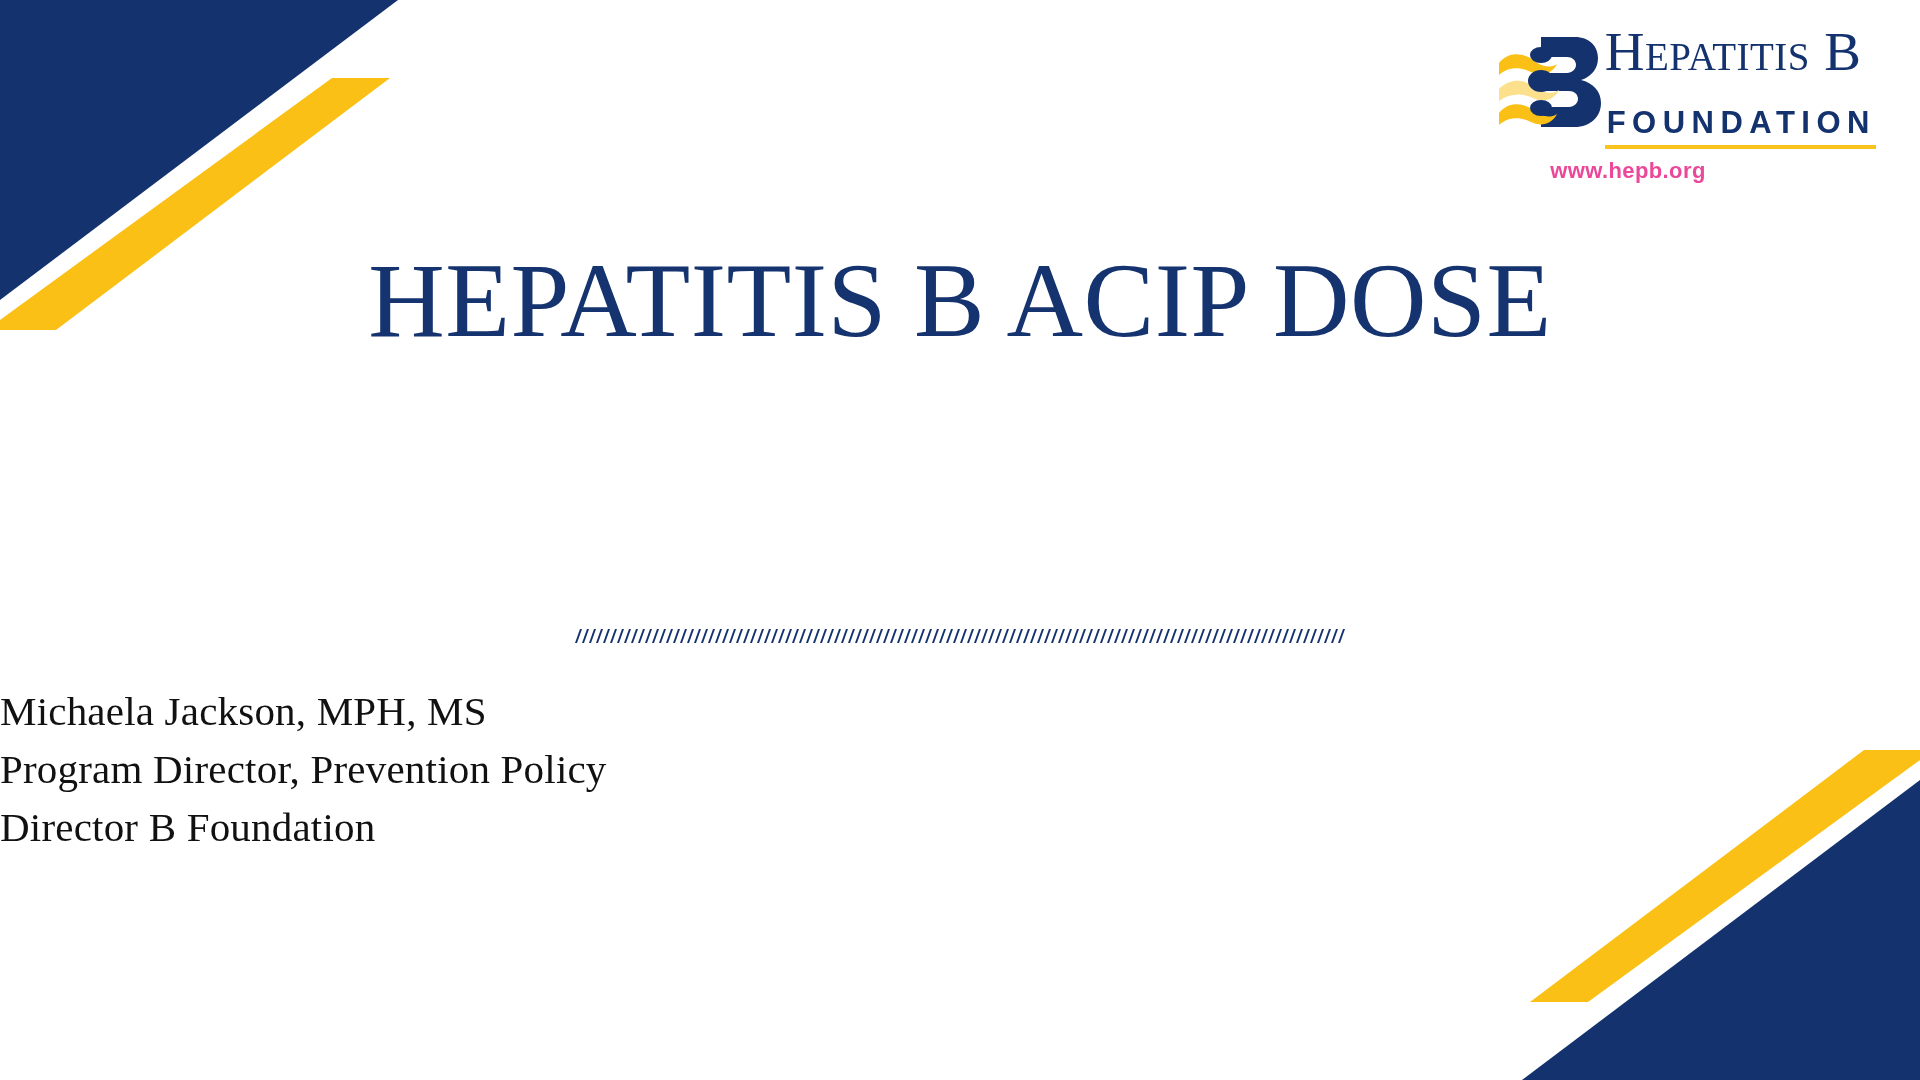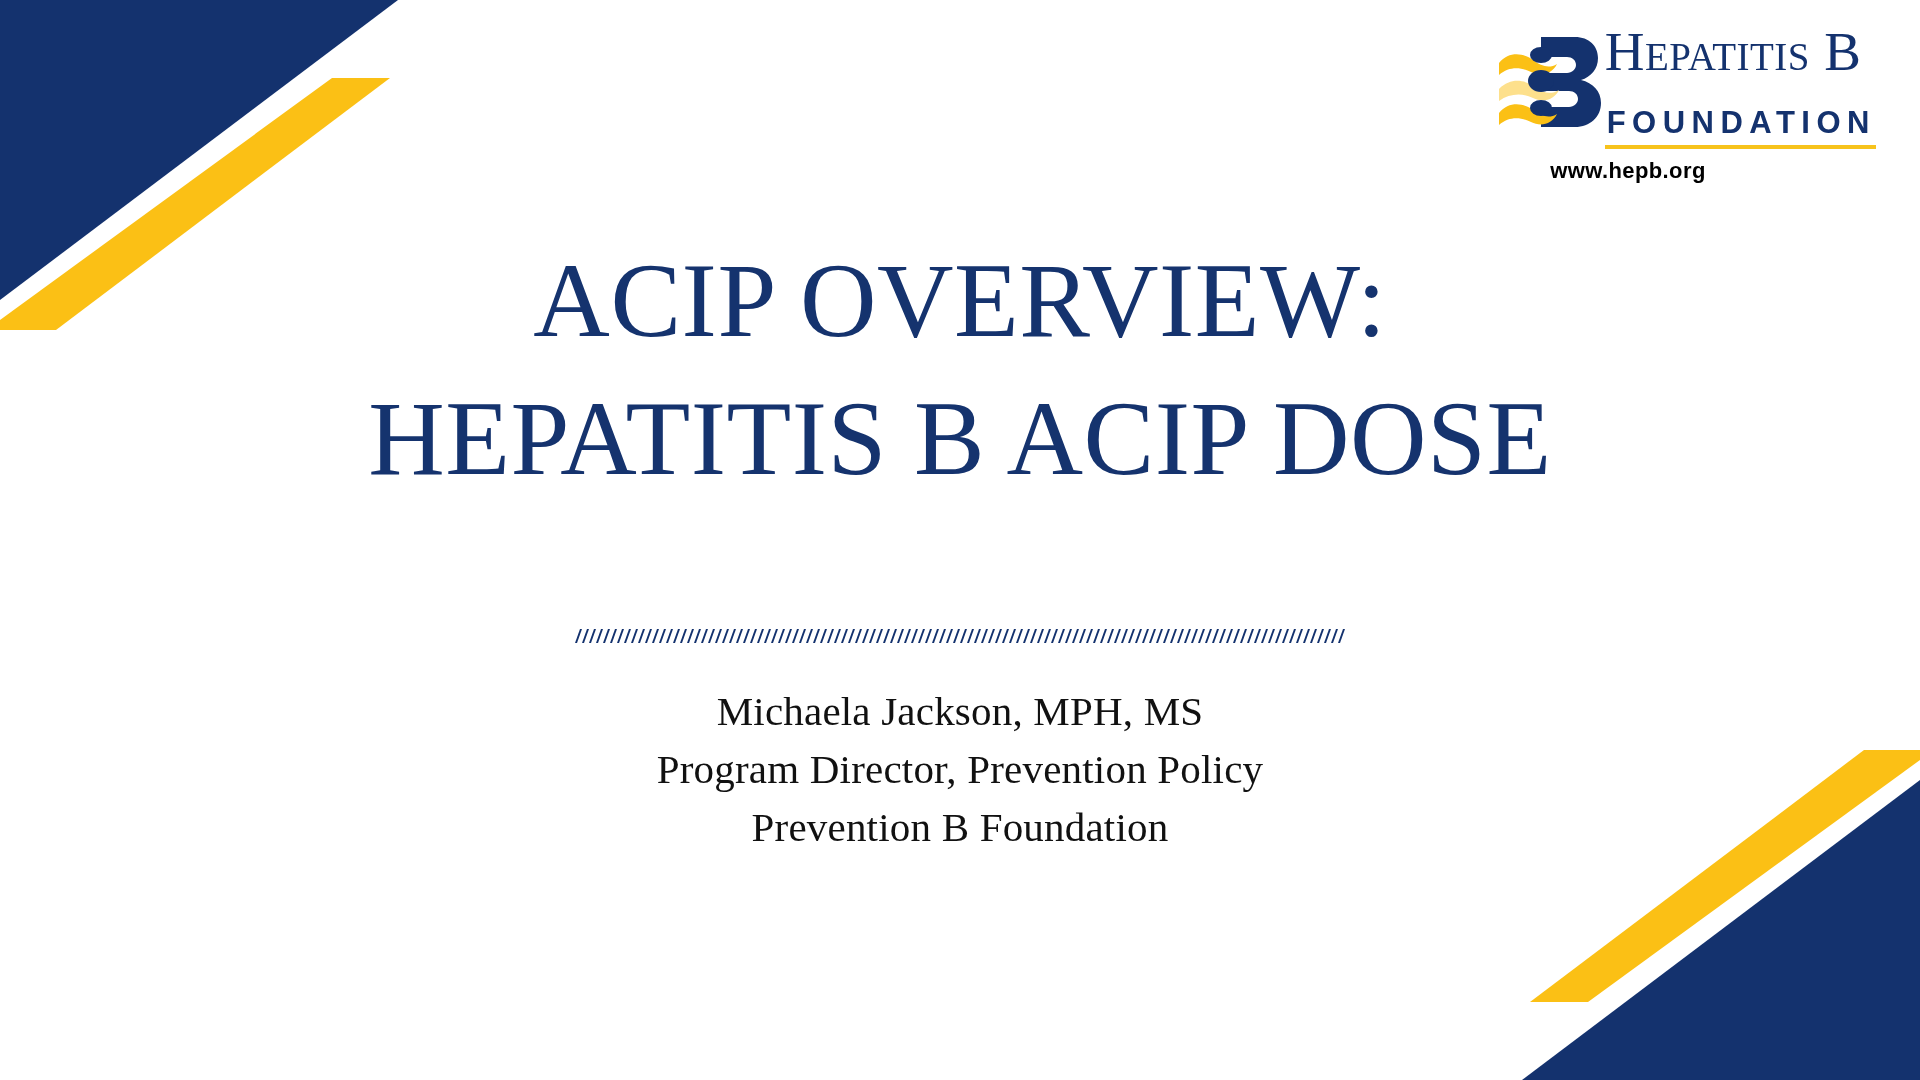--- a/index.html
+++ b/index.html
@@ -82,21 +82,21 @@
     margin-top: 27px;
   }
   .logo-rule {
     height: 4px;
     background: #F7C31C;
     margin-top: 5px;
     width: 100%;
   }
   .logo-url {
     font-family: "Liberation Sans", "DejaVu Sans", sans-serif;
-    color: #000000;
+    color: #ec4899;
     font-weight: bold;
     font-size: 22px;
     letter-spacing: 0.4px;
     margin-top: 9px;
     align-self: center;
     padding-right: 36px;
   }
 
   
   #title-block {
@@ -128,21 +128,21 @@
     width: 770px;
     height: 16px;
   }
 
   
   #byline {
     position: absolute;
     left: 0;
     right: 0;
     top: 682px;
-    text-align: center;
+    text-align: left;
   }
   .byline-line {
     color: #111111;
     font-size: 41px;
     line-height: 1.42;
     letter-spacing: 0.2px;
     white-space: nowrap;
   }
 </style>
 </head>
@@ -186,34 +186,33 @@
           <span class="cap">H</span><span>EPATITIS </span><span class="cap">B</span>
         </div>
         <div class="logo-line2">FOUNDATION</div>
         <div class="logo-rule"></div>
       </div>
     </div>
     <div class="logo-url">www.hepb.org</div>
   </div>
 
   <div id="title-block">
-    <div class="title-line">ACIP OVERVIEW:</div>
     <div class="title-line">HEPATITIS B ACIP DOSE</div>
   </div>
 
   <div id="divider-wrap">
     <svg id="divider" viewBox="0 0 770 16" preserveAspectRatio="none" xmlns="http://www.w3.org/2000/svg">
       <defs>
         <pattern id="hatch" width="7" height="16" patternUnits="userSpaceOnUse">
           <path d="M5 1 L7 1 L2 15 L0 15 Z" fill="#14326E"></path>
         </pattern>
       </defs>
       <rect x="0" y="0" width="770" height="16" fill="url(#hatch)"></rect>
     </svg>
   </div>
 
   <div id="byline">
     <div class="byline-line">Michaela Jackson, MPH, MS</div>
     <div class="byline-line">Program Director, Prevention Policy</div>
-    <div class="byline-line">Prevention B Foundation</div>
+    <div class="byline-line">Director B Foundation</div>
   </div>
 
 </div>
 
 </body></html>

